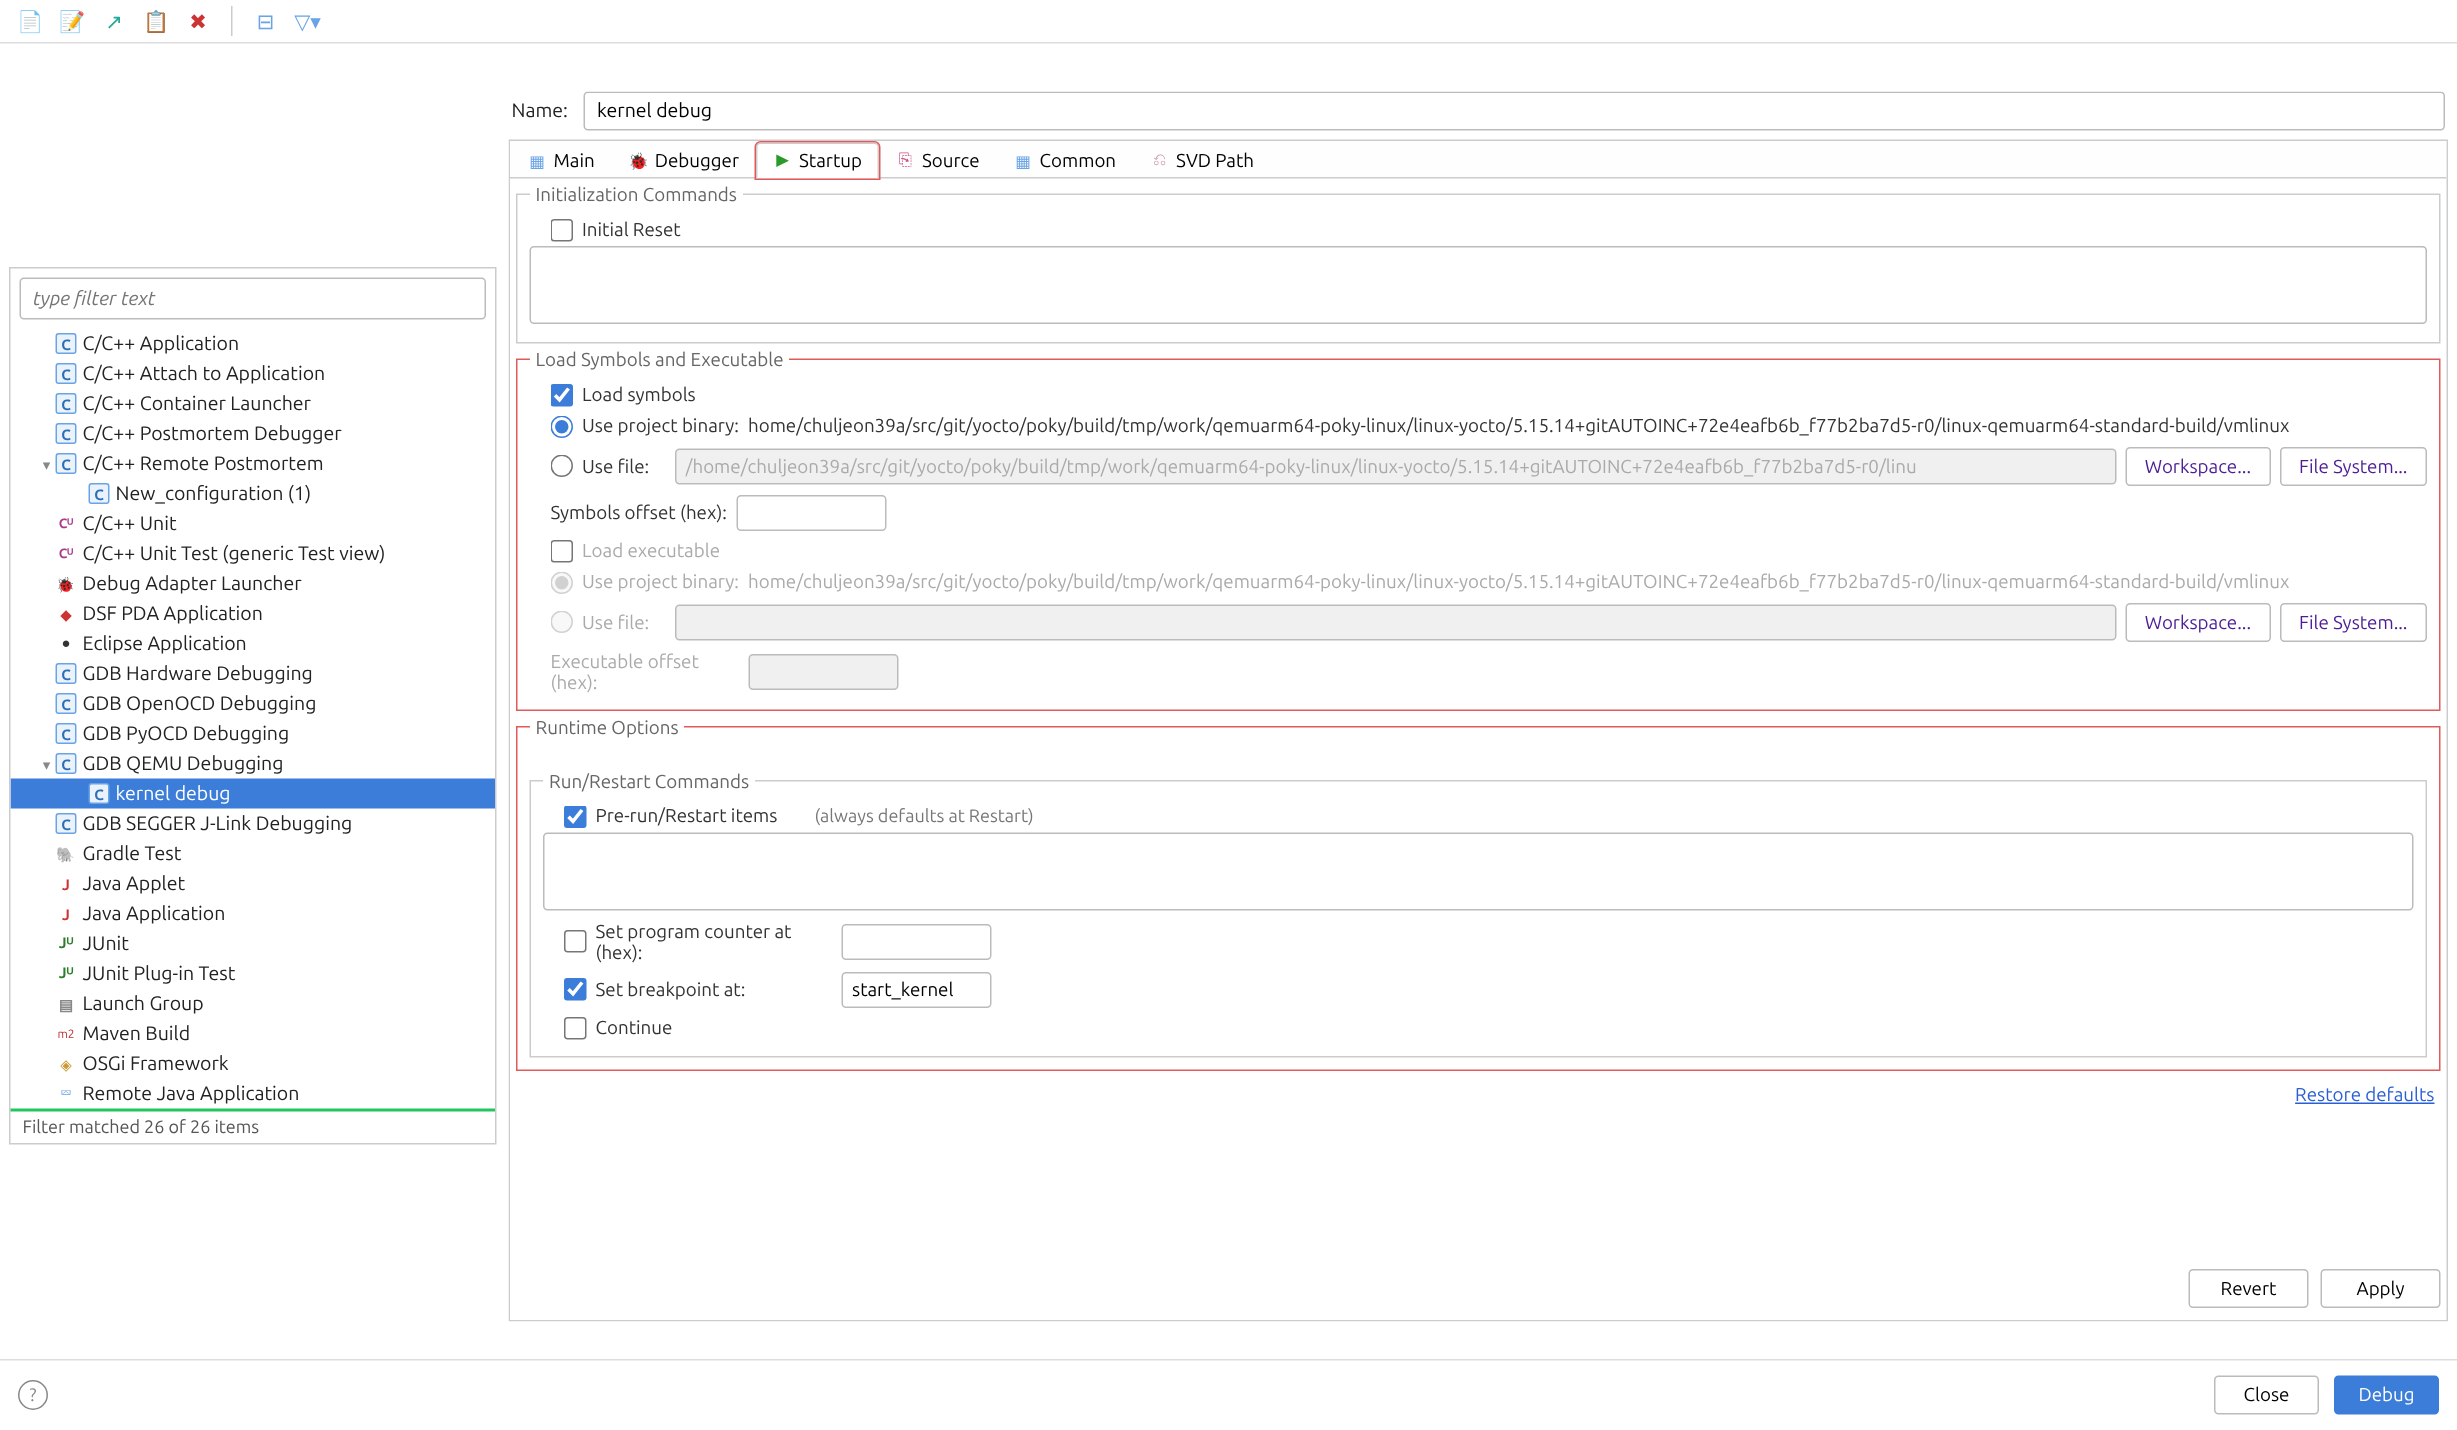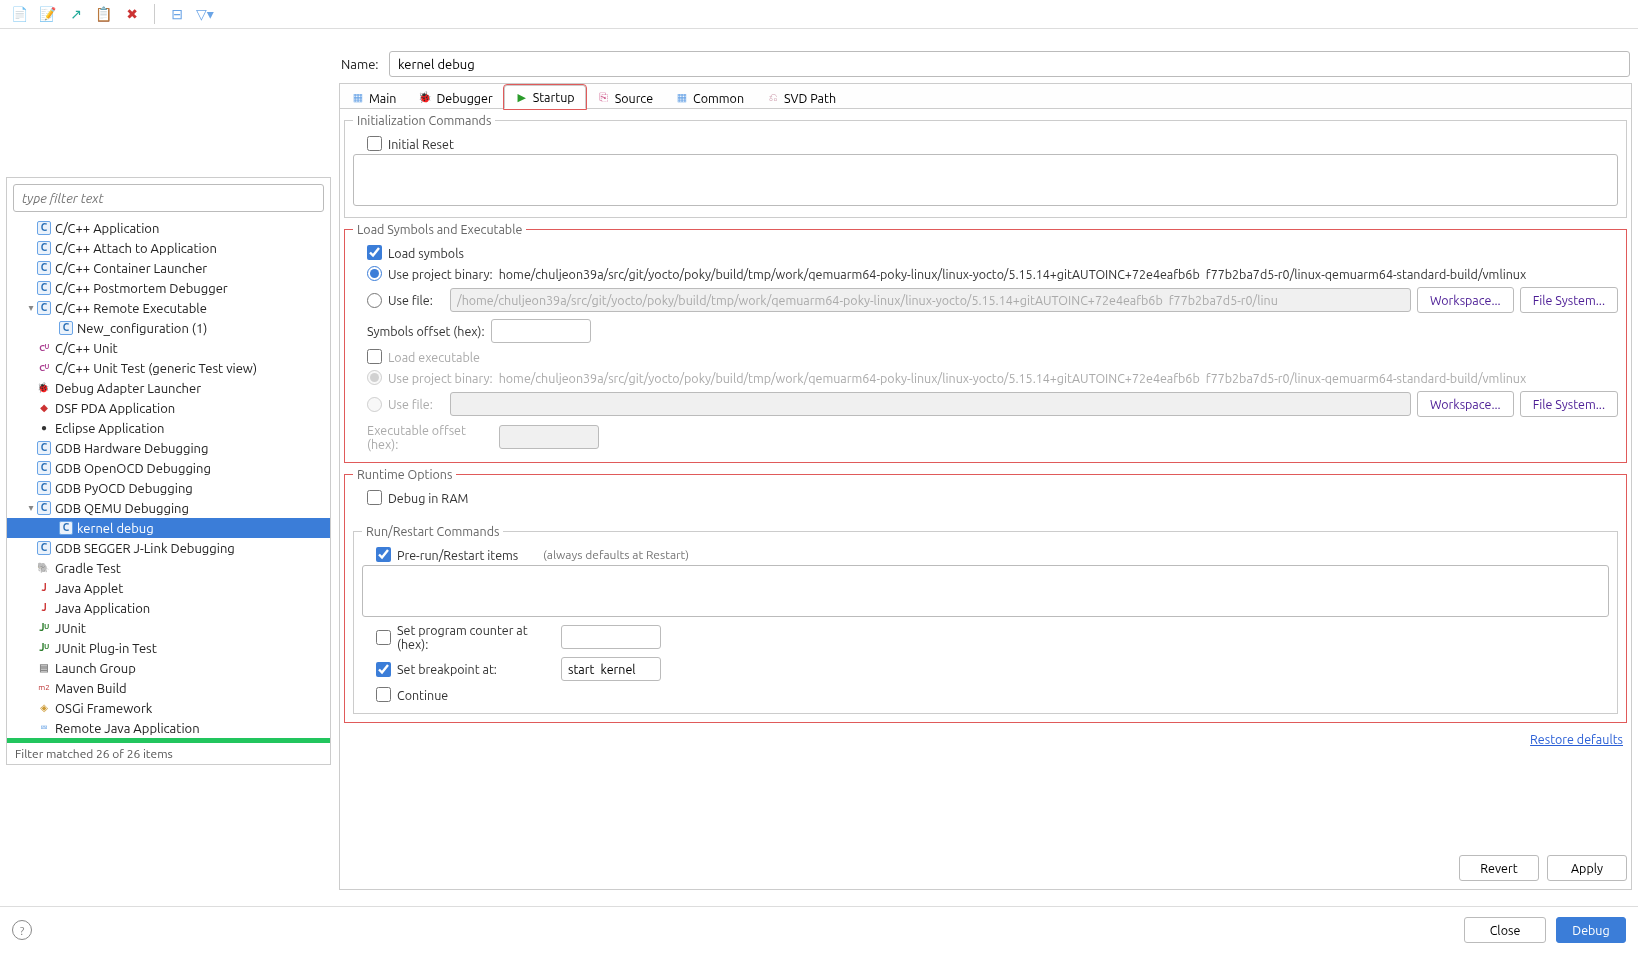--- a/index.html
+++ b/index.html
@@ -22,21 +22,21 @@
 .ic-dsf { color:#c33; }
 .ic-ecl { color:#333; }
 .ic-grd { color:#2aa5a3; }
 .ic-java { color:#c33; font-weight:bold; }
 .ic-ju { color:#2a7d2a; font-weight:bold; }
 .ic-lg { color:#888; font-weight:bold; }
 .ic-mvn { color:#b33; font-weight:normal; font-size:8px; }
 .ic-osgi { color:#c93; }
 .ic-rj { color:#6aa4e6; }
 .expander { width: 12px; display: inline-flex; justify-content: center; color: #888; font-size: 10px; }
-.filter-status { border-top: 5px solid #22c55e; padding: 4px 8px; font-size: 12px; color: #555; }
+.filter-status { border-top: 2px solid #22c55e; padding: 4px 8px; font-size: 12px; color: #555; }
 
 .right-panel { flex: 1; display: flex; flex-direction: column; overflow: hidden; }
 .name-row { display: flex; align-items: center; gap: 8px; padding: 0 2px 6px 2px; }
 .name-row label { font-size: 13px; color: #222; width: 40px; }
 .name-row input { flex: 1; padding: 5px 8px; border: 1px solid #bbb; border-radius: 3px; font-size: 13px; }
 .tabs-wrap { border: 1px solid #ccc; flex: 1; display: flex; flex-direction: column; overflow: hidden; }
 .tabs-bar { display: flex; border-bottom: 1px solid #ccc; background: #fefefe; }
 .tab { padding: 4px 10px; font-size: 12.5px; border: 1px solid transparent; border-bottom: none; position: relative; top: 1px; cursor: pointer; display: flex; align-items: center; gap: 4px; border-radius: 3px 3px 0 0; }
 .tab.active { border: 1px solid #ccc; border-bottom: 1px solid #fff; background: #fff; }
 .tab.hl { outline: 1.5px solid #e05a5a; outline-offset: -0.5px; }
@@ -106,21 +106,21 @@
             <span>C/C++ Container Launcher</span>
           </div>
           <div class="tree-row" style="padding-left: 18px;">
             <span class="expander"></span>
             <span class="tree-icon ic-c">C</span>
             <span>C/C++ Postmortem Debugger</span>
           </div>
           <div class="tree-row" style="padding-left: 18px;">
             <span class="expander">▾</span>
             <span class="tree-icon ic-c">C</span>
-            <span>C/C++ Remote Executable</span>
+            <span>C/C++ Remote Postmortem</span>
           </div>
           <div class="tree-row" style="padding-left: 40px;">
             <span class="expander"></span>
             <span class="tree-icon ic-c">C</span>
             <span>New_configuration (1)</span>
           </div>
           <div class="tree-row" style="padding-left: 18px;">
             <span class="expander"></span>
             <span class="tree-icon ic-cu">Cᵁ</span>
             <span>C/C++ Unit</span>
@@ -308,24 +308,20 @@
               <button class="btn" disabled="">File System...</button>
             </div>
             <div class="form-row indent1 disabled">
               <span style="width:126px">Executable offset (hex):</span>
               <input class="txt sm" disabled="" style="">
             </div>
           </fieldset>
 
           <fieldset class="hl">
             <legend>Runtime Options</legend>
-            <div class="form-row indent1">
-              <input type="checkbox" class="chk" style="">
-              <span>Debug in RAM</span>
-            </div>
 
             <fieldset style="margin-top:16px">
               <legend>Run/Restart Commands</legend>
               <div class="form-row indent1">
                 <input type="checkbox" class="chk" checked="" style="">
                 <span style="width:140px">Pre-run/Restart items</span>
                 <span class="hint">(always defaults at Restart)</span>
               </div>
               <textarea class="big" style=""></textarea>
               <div class="form-row indent1">
@@ -355,17 +351,17 @@
           <button class="btn" style="width:80px">Revert</button>
           <button class="btn" style="width:80px">Apply</button>
         </div>
       </div>
     </div>
   </div>
 
   <div class="footer">
     <span class="help-ico">?</span>
     <div class="footer-btns">
-      <button class="btn" style="width:82px">Close</button>
+      <button class="btn" style="width:70px">Close</button>
       <button class="btn primary" style="width:70px">Debug</button>
     </div>
   </div>
 </div>
 
 </body></html>

